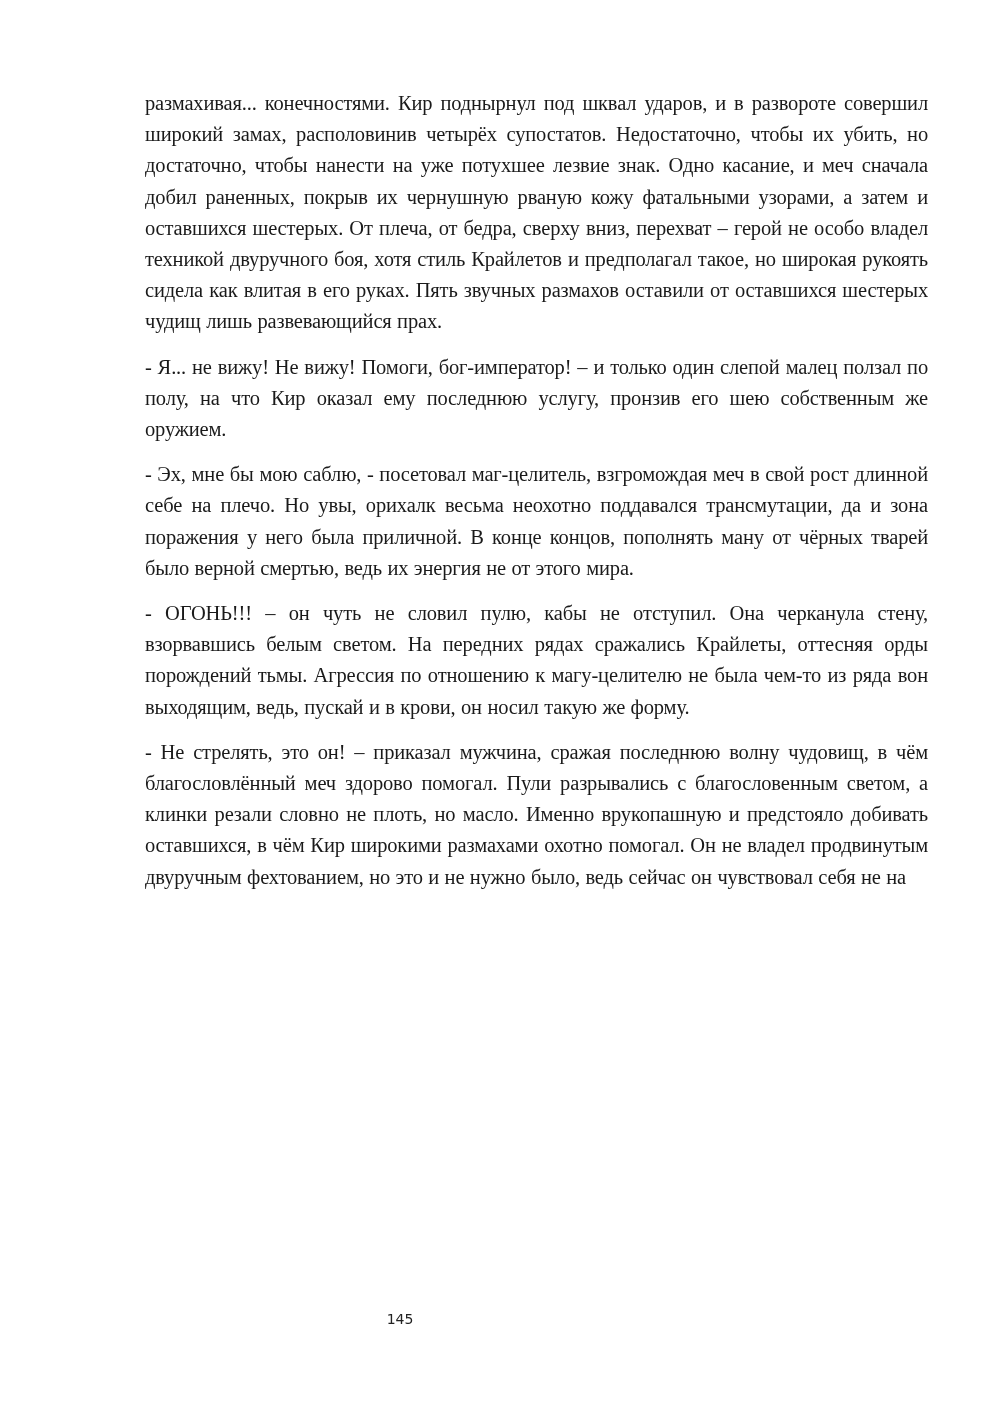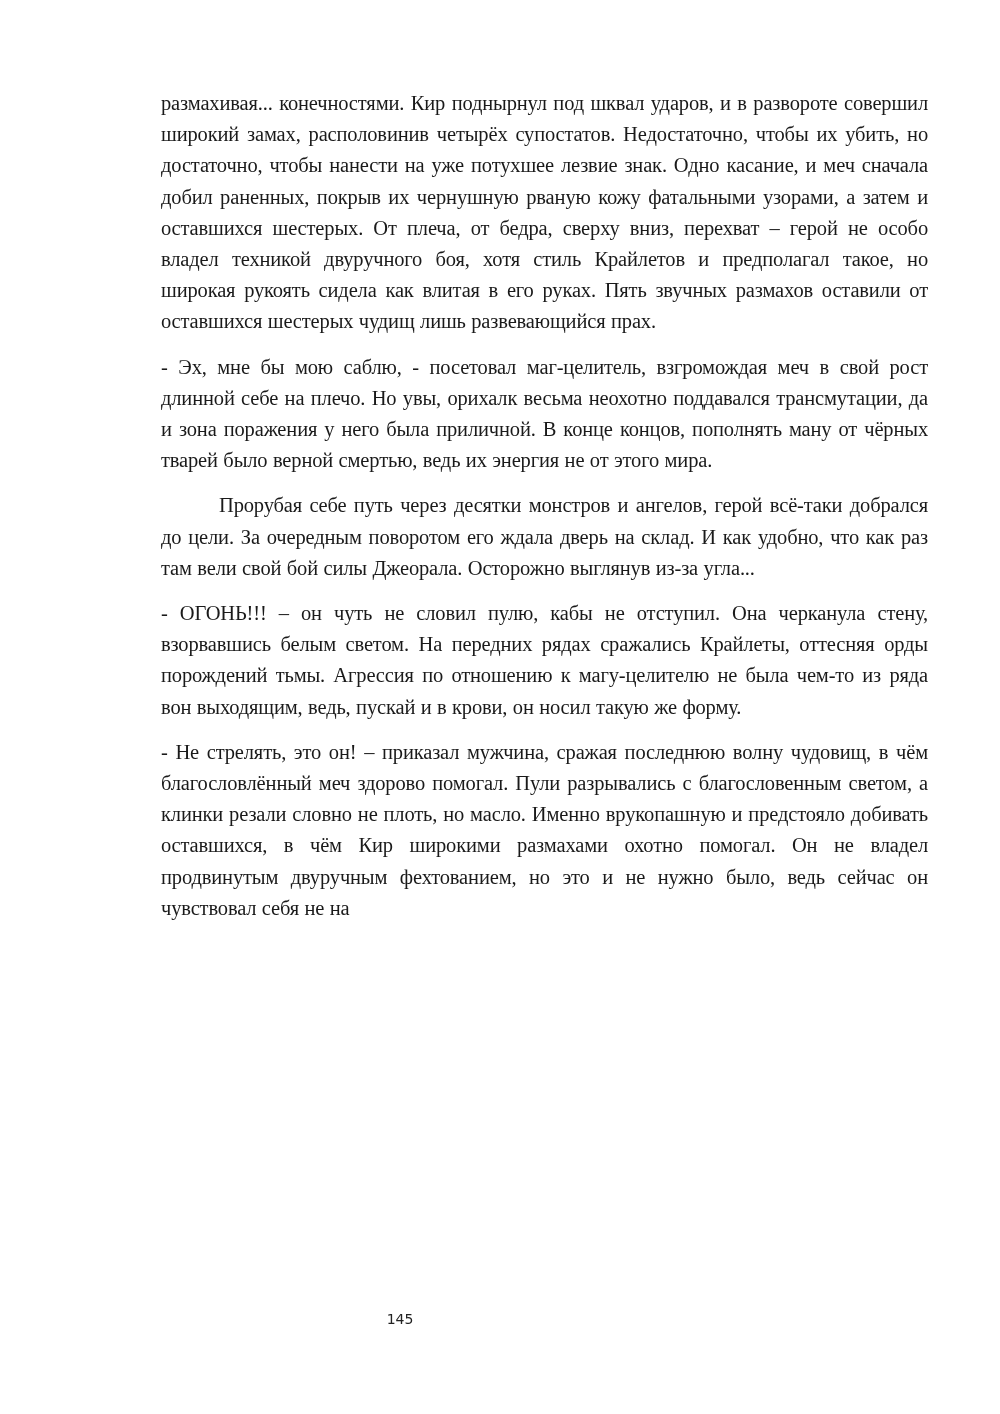--- a/index.html
+++ b/index.html
@@ -18,21 +18,21 @@
       position: absolute;
       left: 145px;
       top: 88px;
       width: 783px;
     }
     .para {
       font-family: "Liberation Serif", serif;
       font-size: 20.5px;
       line-height: 31.2px;
       text-align: justify;
-      margin: 0 0 14px 16px;
+      margin: 0 0 14px 0;
       letter-spacing: -0.15px;
       word-spacing: 0.5px;
     }
     .para.indent {
       text-indent: 58px;
     }
     .page-number {
       position: absolute;
       left: 0;
       width: 800px;
@@ -41,19 +41,19 @@
       font-family: "DejaVu Sans", sans-serif;
       font-size: 14px;
       color: #222;
     }
   </style>
 </head>
 <body>
 
 <div class="page">
   <p class="para">размахивая... конечностями. Кир поднырнул под шквал ударов, и в развороте совершил широкий замах, располовинив четырёх супостатов. Недостаточно, чтобы их убить, но достаточно, чтобы нанести на уже потухшее лезвие знак. Одно касание, и меч сначала добил раненных, покрыв их чернушную рваную кожу фатальными узорами, а затем и оставшихся шестерых. От плеча, от бедра, сверху вниз, перехват – герой не особо владел техникой двуручного боя, хотя стиль Крайлетов и предполагал такое, но широкая рукоять сидела как влитая в его руках. Пять звучных размахов оставили от оставшихся шестерых чудищ лишь развевающийся прах.</p>
+  <p class="para">- Я... не вижу! Не вижу! Помоги, бог-император! – и только один слепой малец ползал по полу, на что Кир оказал ему последнюю услугу, пронзив его шею собственным же оружием.</p>
   <p class="para">- Эх, мне бы мою саблю, - посетовал маг-целитель, взгромождая меч в свой рост длинной себе на плечо. Но увы, орихалк весьма неохотно поддавался трансмутации, да и зона поражения у него была приличной. В конце концов, пополнять ману от чёрных тварей было верной смертью, ведь их энергия не от этого мира.</p>
-  <p class="para indent">Прорубая себе путь через десятки монстров и ангелов, герой всё-таки добрался до цели. За очередным поворотом его ждала дверь на склад. И как удобно, что как раз там вели свой бой силы Джеорала. Осторожно выглянув из-за угла...</p>
   <p class="para">- ОГОНЬ!!! – он чуть не словил пулю, кабы не отступил. Она черканула стену, взорвавшись белым светом. На передних рядах сражались Крайлеты, оттесняя орды порождений тьмы. Агрессия по отношению к магу-целителю не была чем-то из ряда вон выходящим, ведь, пускай и в крови, он носил такую же форму.</p>
   <p class="para">- Не стрелять, это он! – приказал мужчина, сражая последнюю волну чудовищ, в чём благословлённый меч здорово помогал. Пули разрывались с благословенным светом, а клинки резали словно не плоть, но масло. Именно врукопашную и предстояло добивать оставшихся, в чём Кир широкими размахами охотно помогал. Он не владел продвинутым двуручным фехтованием, но это и не нужно было, ведь сейчас он чувствовал себя не на</p>
 </div>
 
 <div class="page-number">145</div>
 
 </body></html>

